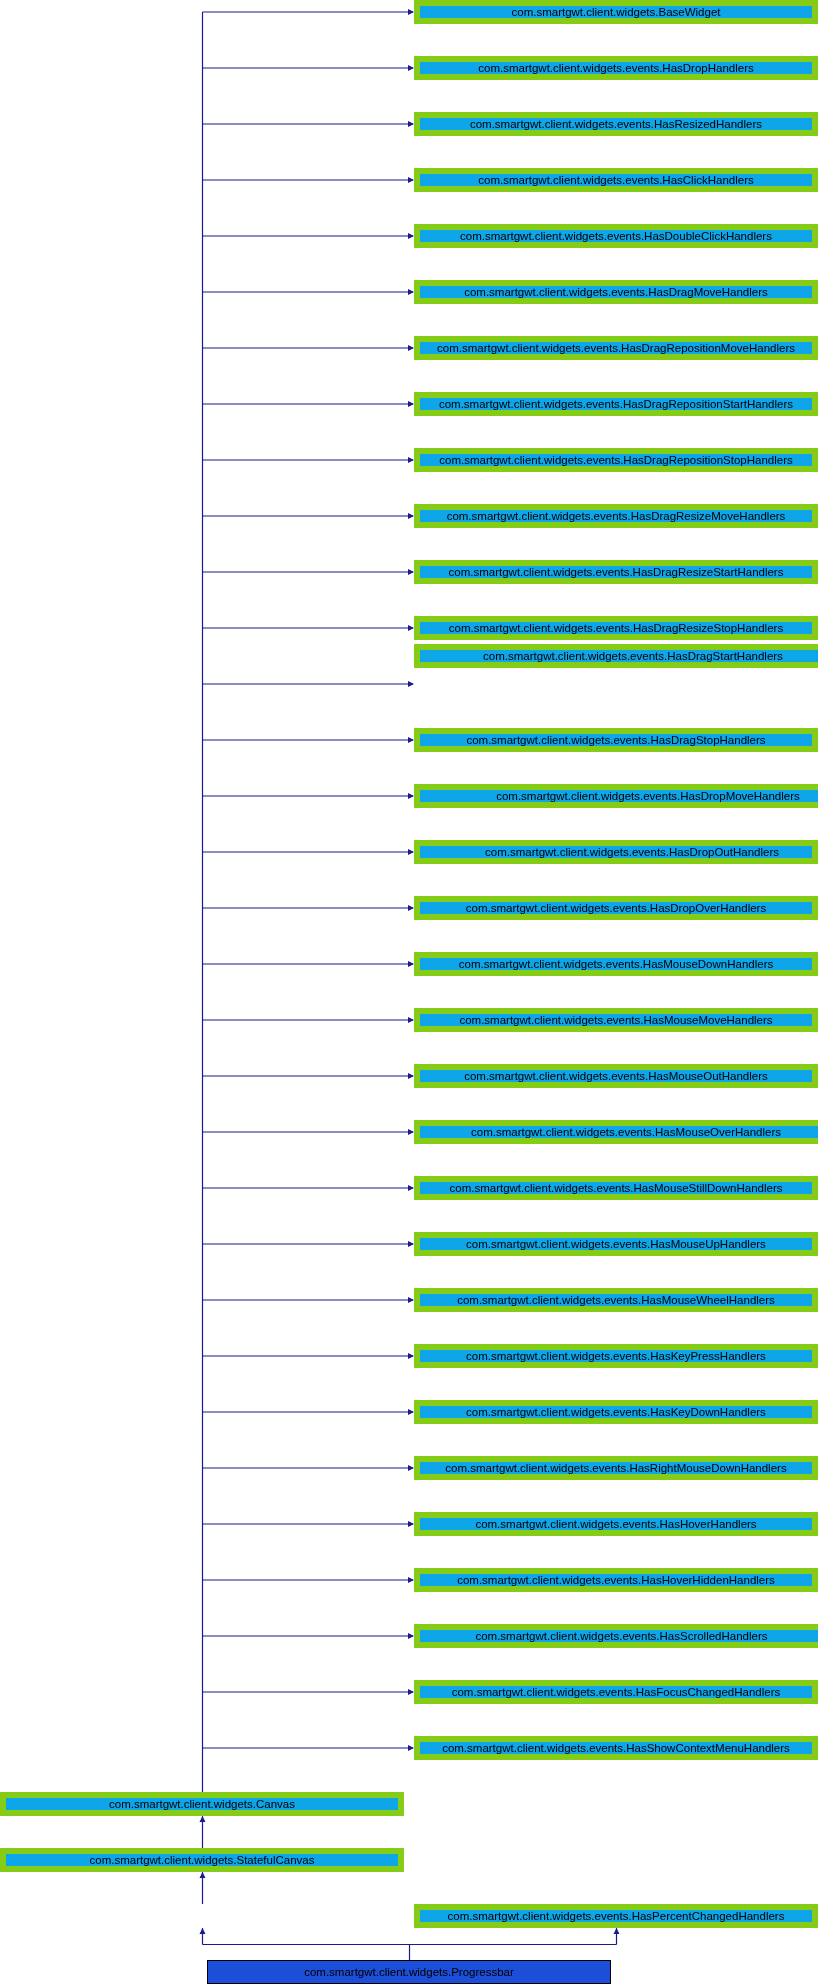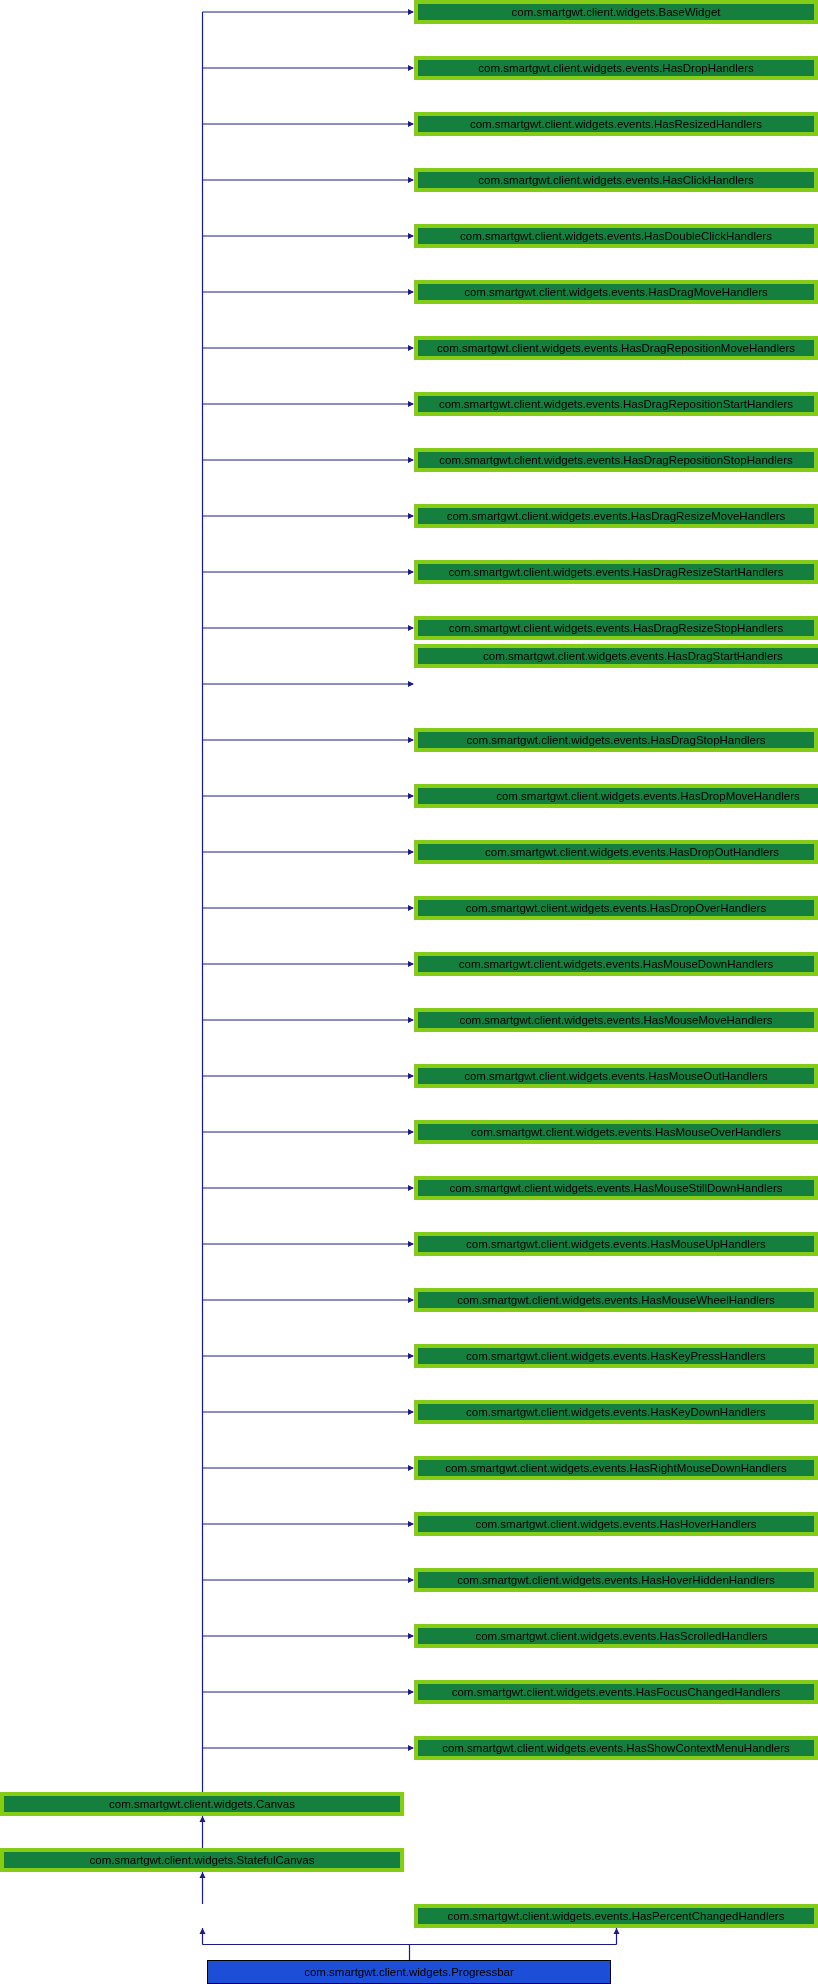--- a/index.html
+++ b/index.html
@@ -26,22 +26,22 @@
       left: 0;
       top: 0;
       width: 818px;
       height: 1984px;
       pointer-events: none;
     }
     .node {
       position: absolute;
       box-sizing: border-box;
       height: 24px;
-      background: #15803d;
-      border: 4px solid #84cc16;
+      background: #0ea5e9;
+      border: 6px solid #84cc16;
       font-size: 11.5px;
       color: #000000;
       display: flex;
       align-items: center;
       justify-content: center;
       white-space: nowrap;
       letter-spacing: 0;
     }
     .node.focus {
       background: #1d4ed8;

